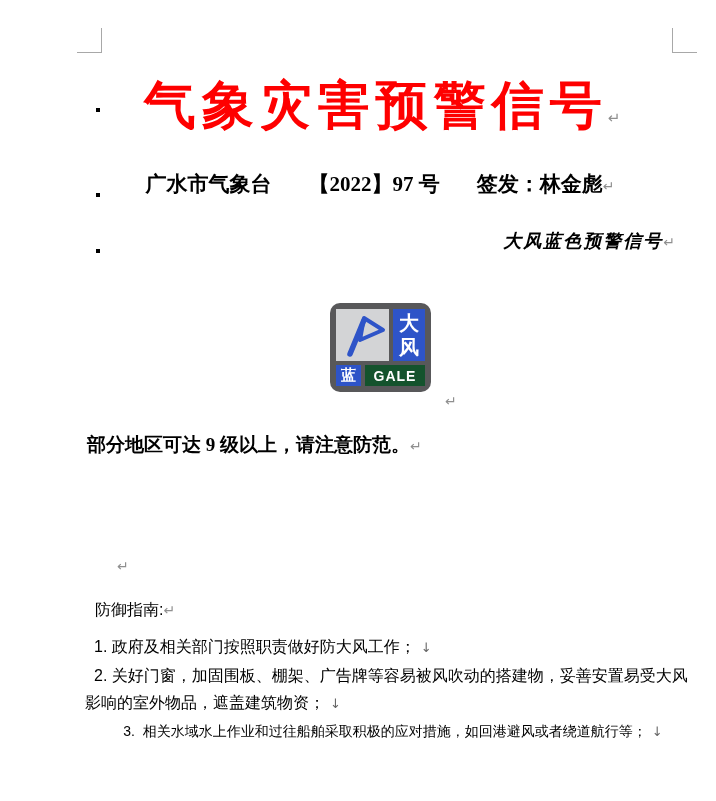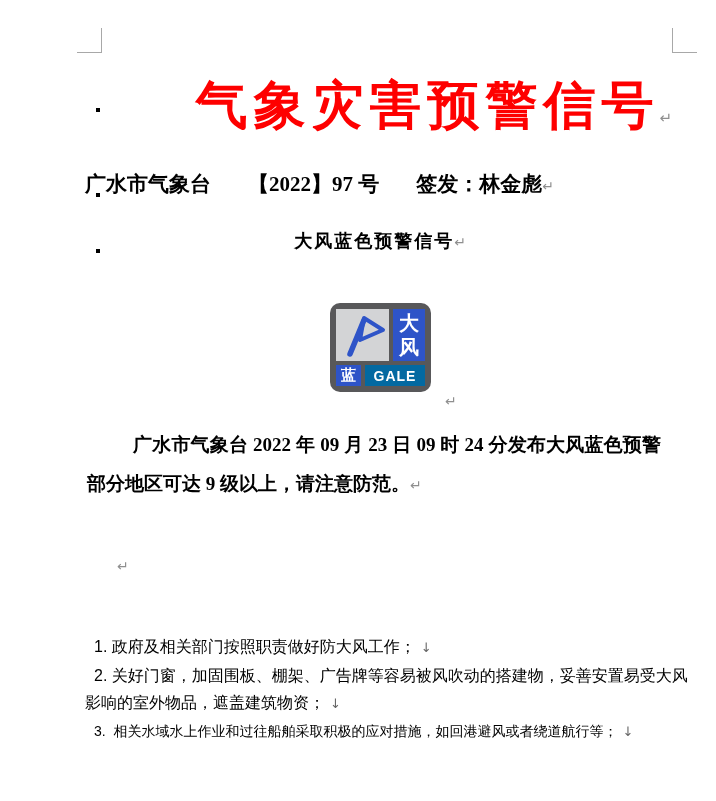--- a/index.html
+++ b/index.html
@@ -18,38 +18,38 @@
   
   .sq{position:absolute;left:96px;width:4px;height:4px;background:#000;}
   .sq.s1{top:108px;} .sq.s2{top:193px;} .sq.s3{top:249px;}
 
   
   .pmark{color:#8f8f8f;font-size:14px;font-family:"DejaVu Sans", sans-serif;font-weight:normal;letter-spacing:0;}
   .lbmark{color:#666;font-size:13px;font-family:"DejaVu Sans", sans-serif;margin-left:5px;}
 
   .doc-title{
     position:absolute;left:92px;top:76px;width:580px;
-    text-align:right;white-space:nowrap;
+    text-align:center;white-space:nowrap;
     font-size:52px;line-height:60px;font-weight:bold;
     color:#fe0000;letter-spacing:6px;
     font-family:"Liberation Serif", serif;
   }
   .doc-title .pmark{font-size:15px;vertical-align:baseline;}
 
   .issuer-line{
     position:absolute;left:85px;top:170px;width:590px;
-    white-space:nowrap;
+    text-align:center;white-space:nowrap;
     font-size:21px;line-height:28px;font-weight:bold;color:#000;
   }
   .issuer-line .seg2,.issuer-line .seg3{margin-left:37px;}
 
   .subtitle-line{
     position:absolute;left:85px;top:228px;width:590px;
-    text-align:center;white-space:nowrap;
-    font-size:18px;line-height:26px;font-weight:bold;color:#000;letter-spacing:2px;
+    text-align:right;white-space:nowrap;
+    font-size:18px;line-height:26px;font-weight:bold;color:#000;letter-spacing:2px;font-style:italic;
   }
 
   
   .sign{
     position:absolute;left:330px;top:303px;width:101px;height:89px;
     background:#58585a;border-radius:10px;
   }
   .sign .panel{position:absolute;}
   .sign .flag-panel{left:6px;top:6px;width:53px;height:52px;background:#d3d4d6;}
   .sign .type-panel{
@@ -57,21 +57,21 @@
     display:flex;flex-direction:column;align-items:center;justify-content:center;
     color:#fff;font-family:"Liberation Sans", sans-serif;font-weight:bold;
     font-size:20px;line-height:24px;
   }
   .sign .level-panel{
     left:6px;top:62px;width:25px;height:21px;background:#2e54c8;
     display:flex;align-items:center;justify-content:center;
     color:#fff;font-family:"Liberation Sans", sans-serif;font-weight:bold;font-size:15px;
   }
   .sign .code-panel{
-    left:35px;top:62px;width:60px;height:21px;background:#0369a1;
+    left:35px;top:62px;width:60px;height:21px;background:#14532d;
     display:flex;align-items:center;justify-content:center;
     color:#fff;font-family:"Liberation Sans", sans-serif;font-weight:bold;
     font-size:14px;letter-spacing:1px;
   }
   .sign-pmark{position:absolute;left:445px;top:393px;}
 
   .main-par{
     position:absolute;left:87px;top:425px;width:574px;
     font-size:19px;line-height:39px;font-weight:bold;color:#000;
     font-family:"Liberation Serif", serif;
@@ -86,21 +86,21 @@
     position:absolute;left:85px;top:598px;width:590px;
     font-size:16px;line-height:23px;color:#000;text-indent:10px;
     font-family:"Liberation Sans", sans-serif;white-space:pre-wrap;
   }
   .guide-items{
     position:absolute;left:85px;top:633px;width:607px;
     font-family:"Liberation Sans", sans-serif;color:#000;
   }
   .guide-item{line-height:27.5px;text-indent:9px;white-space:pre-wrap;}
   .guide-item.fs16{font-size:16px;}
-  .guide-item.fs14{font-size:14px;}
+  .guide-item.fs14{font-size:14px;text-align:center;}
 </style>
 </head>
 <body>
 
 <div id="page">
 
   <div class="crop tl"></div>
   <div class="crop tr"></div>
 
   <div class="sq s1"></div>
@@ -123,26 +123,26 @@
     <div class="panel type-panel">
       <span>大</span>
       <span>风</span>
     </div>
     <div class="panel level-panel">蓝</div>
     <div class="panel code-panel">GALE</div>
   </div>
   <span class="pmark sign-pmark">↵</span>
 
   <div class="main-par">
-    <div class="pline first">广水市气象台 2022 年 09 月 23 日 09 时 24 分发布大风蓝色预警</div>
     <div class="pline last"><span>部分地区可达 9 级以上，请注意防范。</span><span class="pmark">↵</span></div>
   </div>
 
   <span class="pmark empty-par-mark">↵</span>
 
+  <div class="guide-heading"><span>防御指南:</span><span class="pmark">↵</span></div>
 
   <div class="guide-items">
     <div class="guide-item fs16"><span>1. 政府及相关部门按照职责做好防大风工作；</span><span class="lbmark">↓</span></div>
     <div class="guide-item fs16"><span>2. 关好门窗，加固围板、棚架、广告牌等容易被风吹动的搭建物，妥善安置易受大风影响的室外物品，遮盖建筑物资；</span><span class="lbmark">↓</span></div>
     <div class="guide-item fs14"><span>3.  相关水域水上作业和过往船舶采取积极的应对措施，如回港避风或者绕道航行等；</span><span class="lbmark">↓</span></div>
   </div>
 
 </div>
 
 </body></html>

